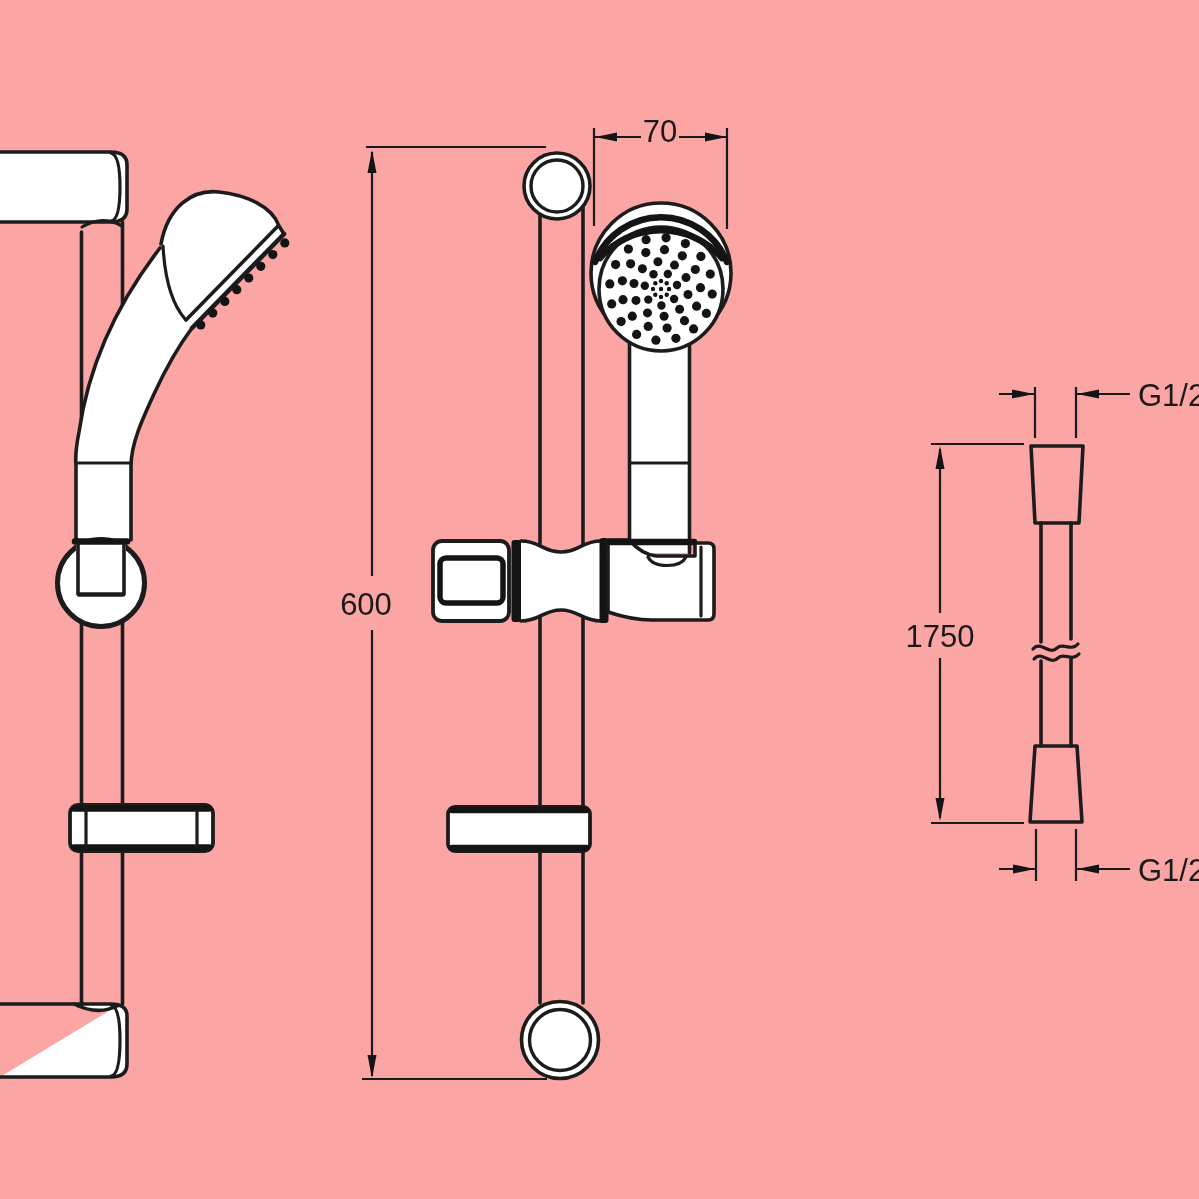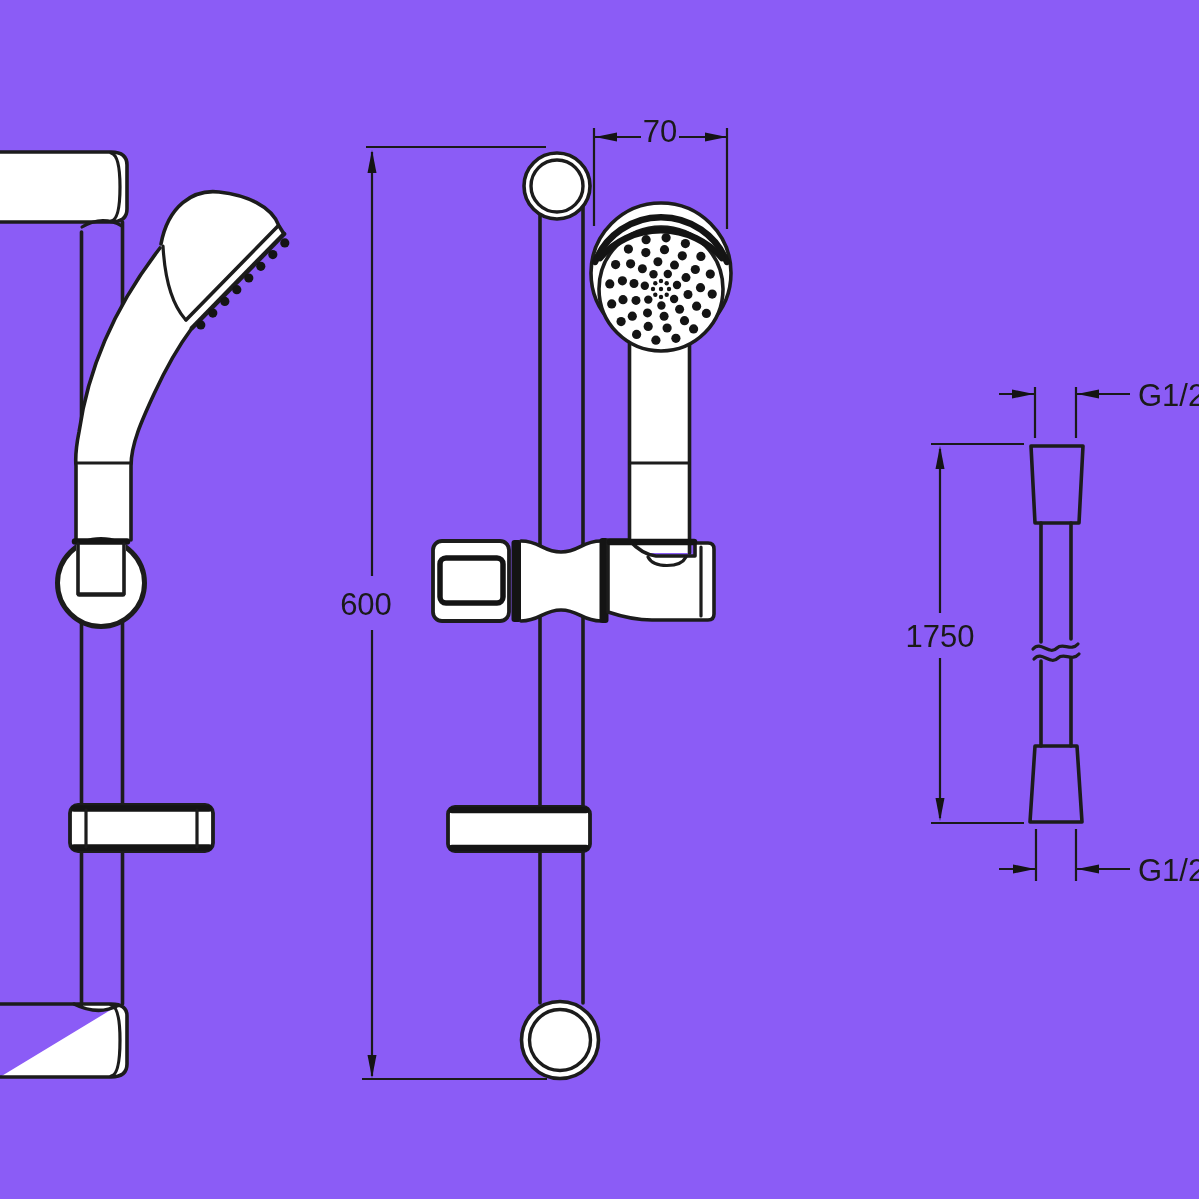--- a/index.html
+++ b/index.html
@@ -1,16 +1,16 @@
 <!DOCTYPE html>
 <html><head>
 <meta charset="utf-8">
 <style>
   html,body{margin:0;padding:0;background:#ffffff;}
-  .stage{position:relative;width:1199px;height:1199px;background:#8b5cf6;overflow:hidden;}
+  .stage{position:relative;width:1199px;height:1199px;background:#fca5a5;overflow:hidden;}
   svg{position:absolute;left:0;top:0;}
   .ln{stroke:#1c1c1c;stroke-width:3.6;fill:none;stroke-linecap:round;stroke-linejoin:round;}
   .lnthin{stroke:#1c1c1c;stroke-width:3.2;fill:none;stroke-linecap:round;}
   .lnheavy{stroke:#141414;stroke-width:6.5;fill:none;stroke-linecap:round;stroke-linejoin:round;}
   .lnmed{stroke:#1c1c1c;stroke-width:4.6;fill:none;stroke-linecap:round;}
   .whitefill{fill:#ffffff;}
   .blackfill{fill:#141414;stroke:none;}
   .dim{stroke:#1a1a1a;stroke-width:2.2;fill:none;stroke-linecap:butt;}
   .dimtext{font-family:"Liberation Sans","DejaVu Sans",sans-serif;font-size:31px;fill:#1a1a1a;}
 </style>

